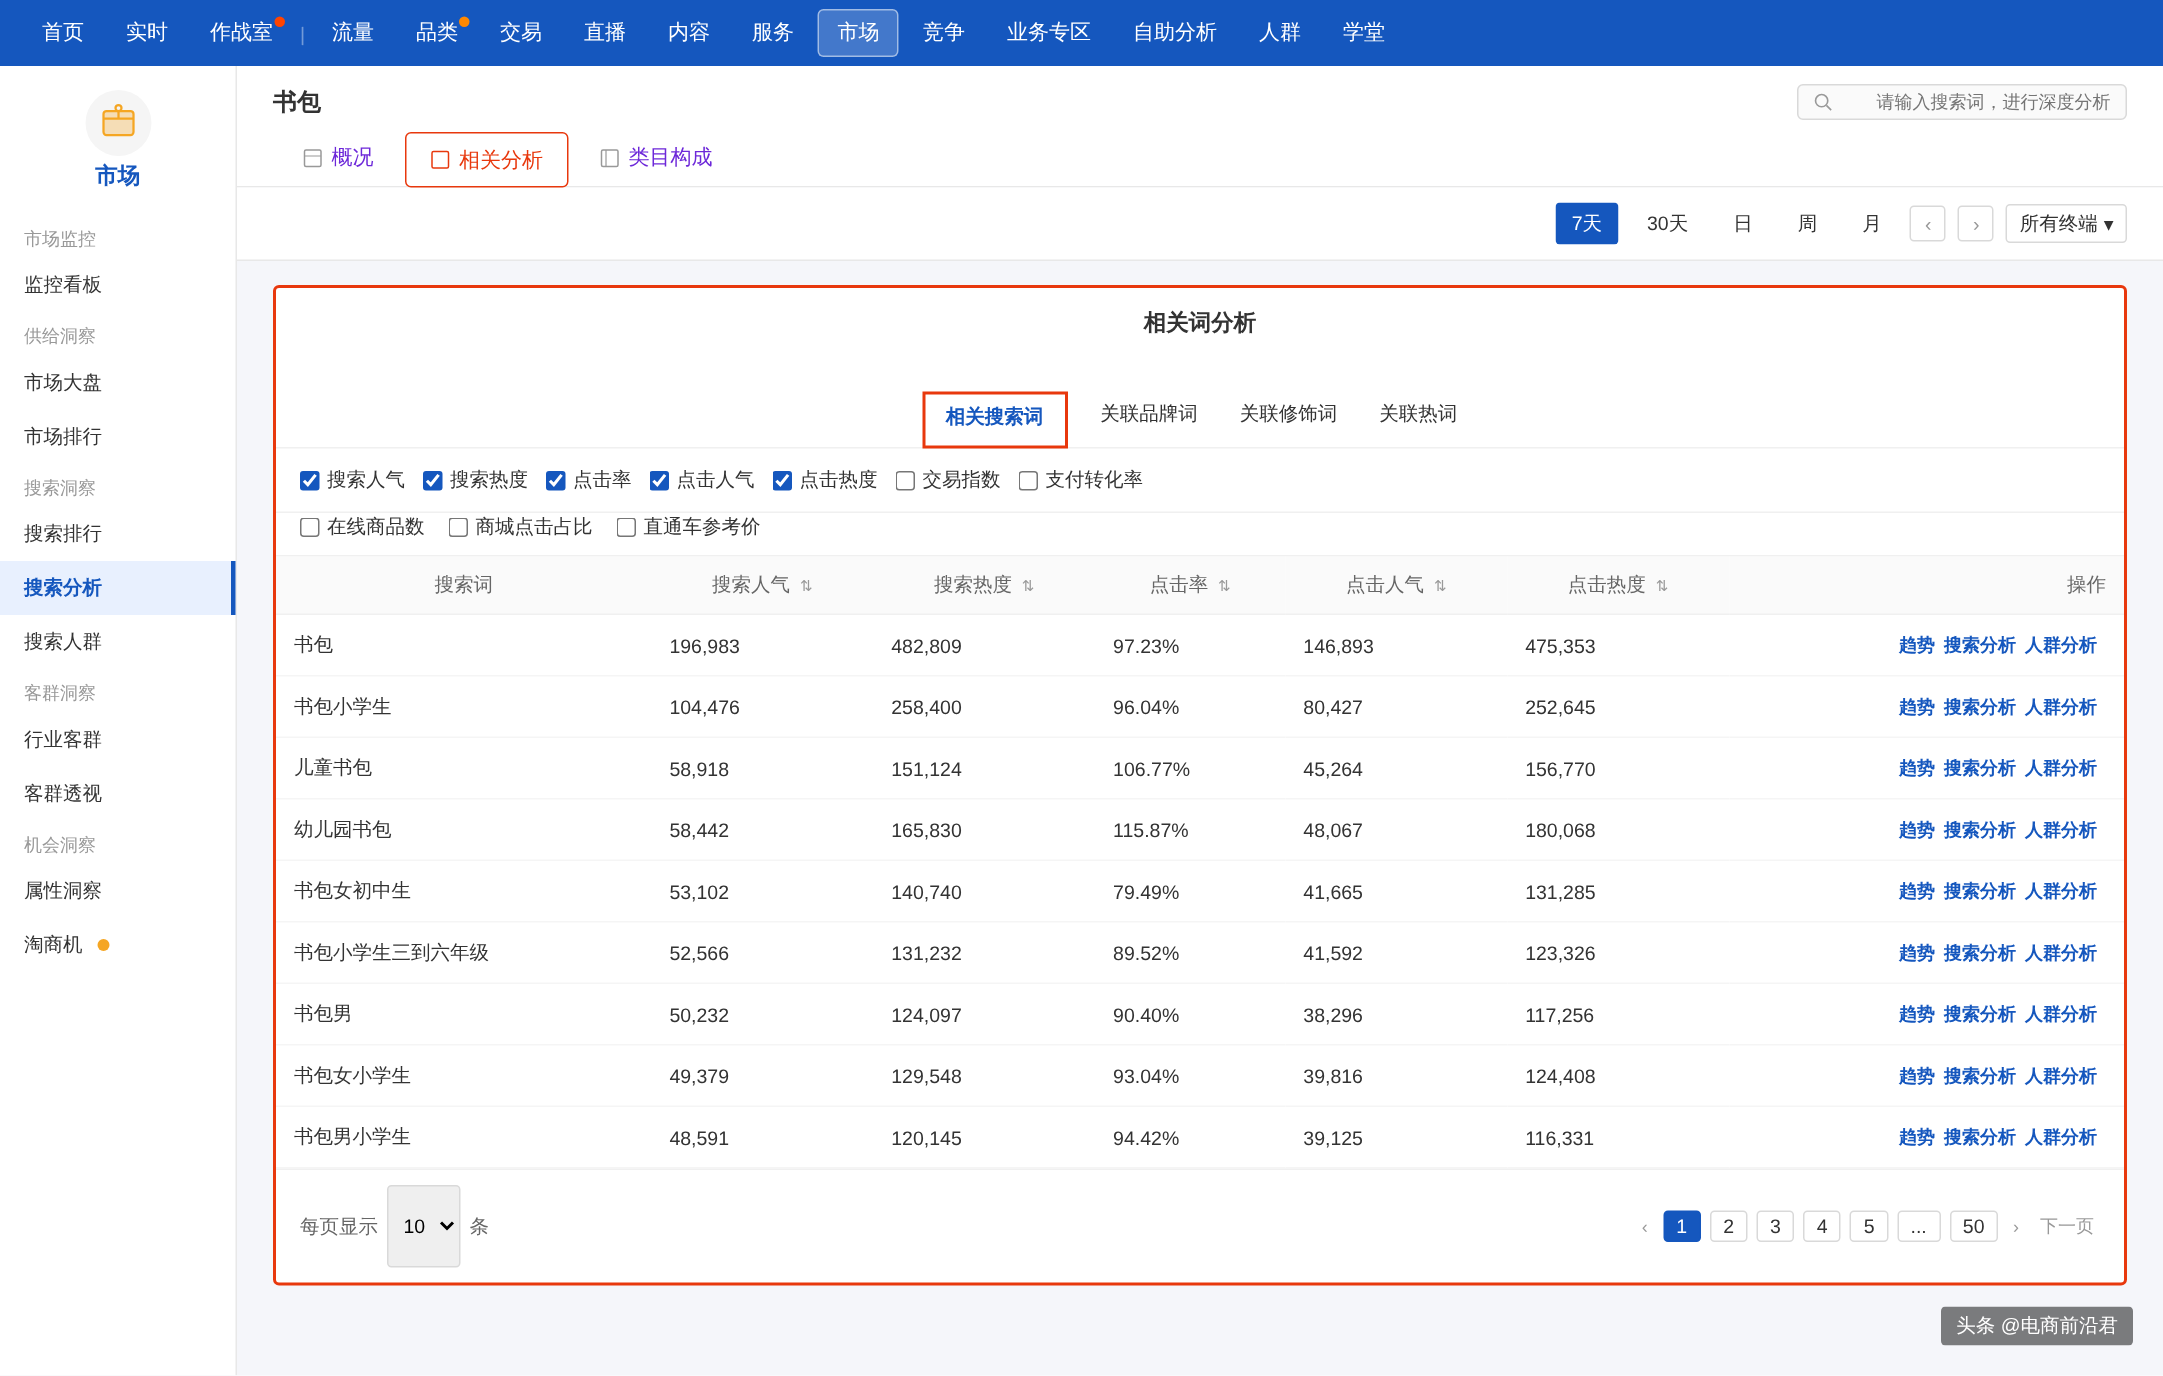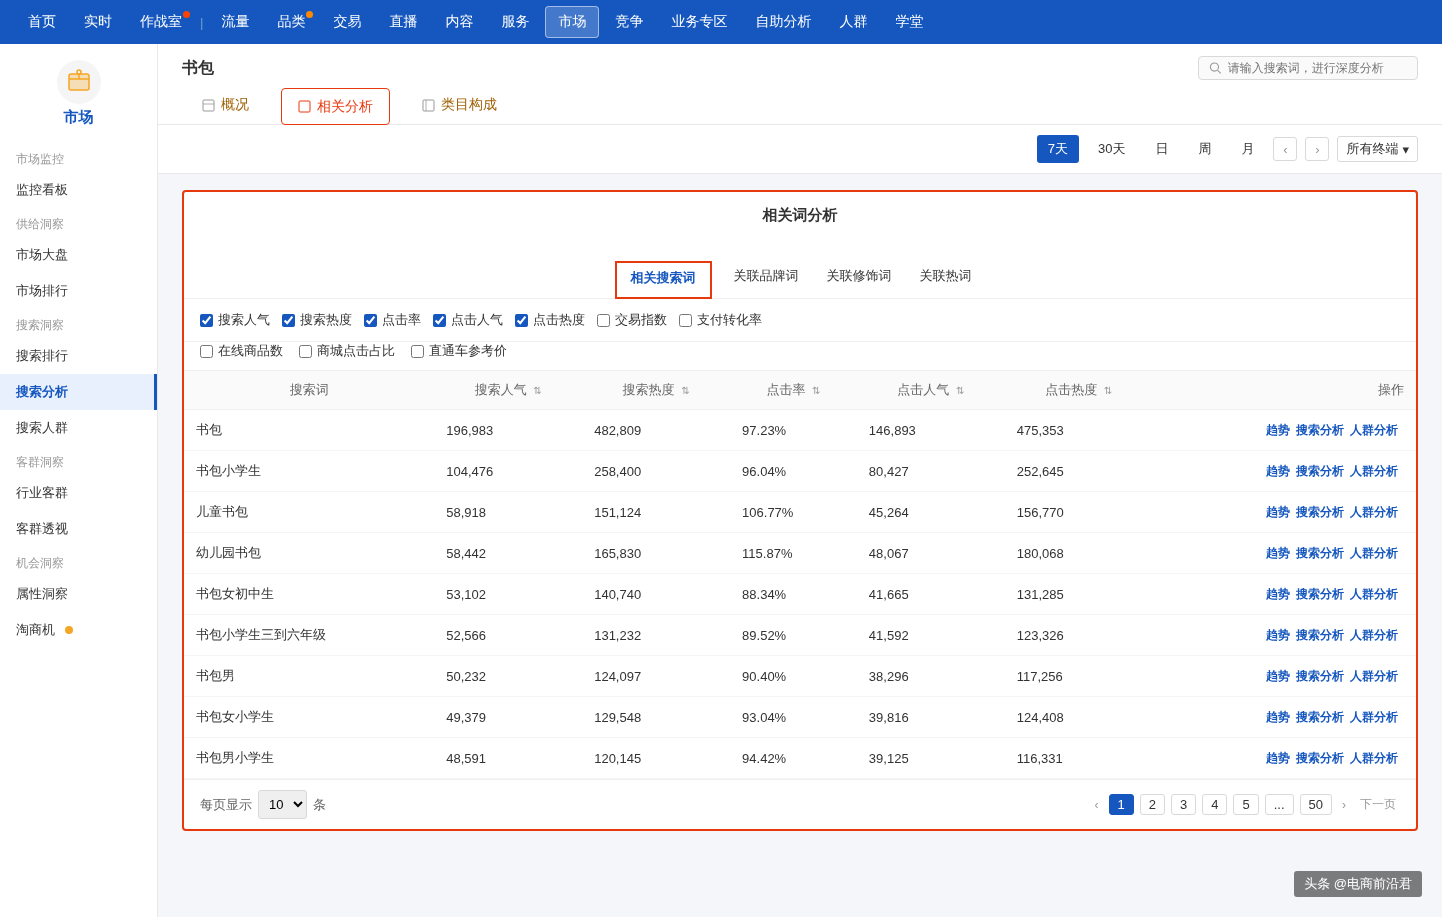--- a/index.html
+++ b/index.html
@@ -91,27 +91,27 @@
     }
     .page-title { font-size: 16px; font-weight: bold; color: #333; }
     .search-box {
       display: flex; align-items: center;
       border: 1px solid #d9d9d9; border-radius: 4px;
       padding: 4px 10px; background: #fafafa; gap: 6px;
       width: 220px;
     }
     .search-box input {
       border: none; background: transparent; outline: none;
-      font-size: 12px; color: #a16207; width: 100%;
+      font-size: 12px; color: #a16207; width: 100%; text-align: right;
     }
     .page-tabs {
       display: flex; gap: 0;
     }
     .page-tab {
-      padding: 8px 20px; cursor: pointer; font-size: 14px; color: #a16207;
+      padding: 8px 20px; cursor: pointer; font-size: 14px; color: #6d28d9;
       border-bottom: 2px solid transparent;
       display: flex; align-items: center; gap: 6px;
     }
 
     
     .toolbar-row {
       background: #fff;
       padding: 10px 24px;
       display: flex; align-items: center; justify-content: flex-end;
       border-bottom: 1px solid #e8e8e8; gap: 8px;
@@ -168,21 +168,21 @@
       color: #1557be; cursor: pointer; font-size: 12px; margin-right: 6px; font-weight: bold;
     }
 
     
     .pagination-row {
       padding: 10px 16px; display: flex; align-items: center; gap: 6px;
       border-top: 1px solid #f0f0f0;
     }
     .page-label { font-size: 13px; color: #666; }
     .page-select {
-      border: 1px solid #d9d9d9; border-radius: 3px; padding: 5px 6px;
+      border: 1px solid #d9d9d9; border-radius: 3px; padding: 18px 6px;
       font-size: 13px; cursor: pointer;
     }
     .page-num {
       padding: 2px 8px; border: 1px solid #d9d9d9; border-radius: 3px;
       cursor: pointer; font-size: 13px; color: #333;
     }
     .page-num.active { background: #1557be; color: #fff; border-color: #1557be; }
     .page-nav { font-size: 12px; color: #999; cursor: pointer; padding: 2px 4px; }
 
     
@@ -291,21 +291,21 @@
         </div>
       </div>
       <div class="page-tabs">
         <div class="page-tab">
           <svg width="13" height="13" viewBox="0 0 13 13" fill="none">
             <rect x="1" y="1" width="11" height="11" rx="1" stroke="#999" stroke-width="1"></rect>
             <line x1="1" y1="5" x2="12" y2="5" stroke="#999" stroke-width="0.8"></line>
           </svg>
           <span>概况</span>
         </div>
-        <div class="page-tab" style="color:#e8380d; border-bottom:2px solid #e8380d; border:1.5px solid #e8380d; border-radius:4px; margin:0 12px; padding:6px 16px; margin-bottom:-1px;">
+        <div class="page-tab" style="color:#e8380d; border-bottom:2px solid #e8380d; border:1.5px solid #e8380d; border-radius:4px; margin:0 1px; padding:6px 16px; margin-bottom:-1px;">
           <svg width="13" height="13" viewBox="0 0 13 13" fill="none">
             <rect x="1" y="1" width="11" height="11" rx="1" stroke="#e8380d" stroke-width="1"></rect>
           </svg>
           <span>相关分析</span>
         </div>
         <div class="page-tab">
           <svg width="13" height="13" viewBox="0 0 13 13" fill="none">
             <rect x="1" y="1" width="11" height="11" rx="1" stroke="#999" stroke-width="1"></rect>
             <line x1="4" y1="1" x2="4" y2="12" stroke="#999" stroke-width="0.8"></line>
           </svg>
@@ -440,21 +440,21 @@
               <td class="val-orange">165,830</td>
               <td class="val-orange">115.87%</td>
               <td>48,067</td>
               <td>180,068</td>
               <td style="text-align: right;"><span class="action-link">趋势</span><span class="action-link">搜索分析</span><span class="action-link">人群分析</span></td>
             </tr>
             <tr>
               <td>书包女初中生</td>
               <td>53,102</td>
               <td class="val-orange">140,740</td>
-              <td>88.34%</td>
+              <td>79.49%</td>
               <td>41,665</td>
               <td>131,285</td>
               <td style="text-align: right;"><span class="action-link">趋势</span><span class="action-link">搜索分析</span><span class="action-link">人群分析</span></td>
             </tr>
             <tr>
               <td>书包小学生三到六年级</td>
               <td>52,566</td>
               <td class="val-orange">131,232</td>
               <td>89.52%</td>
               <td>41,592</td>

